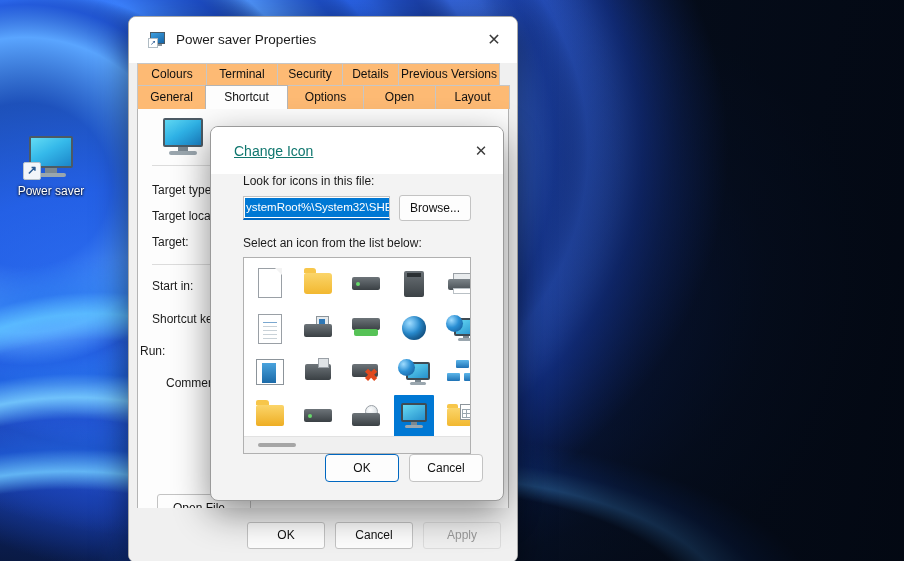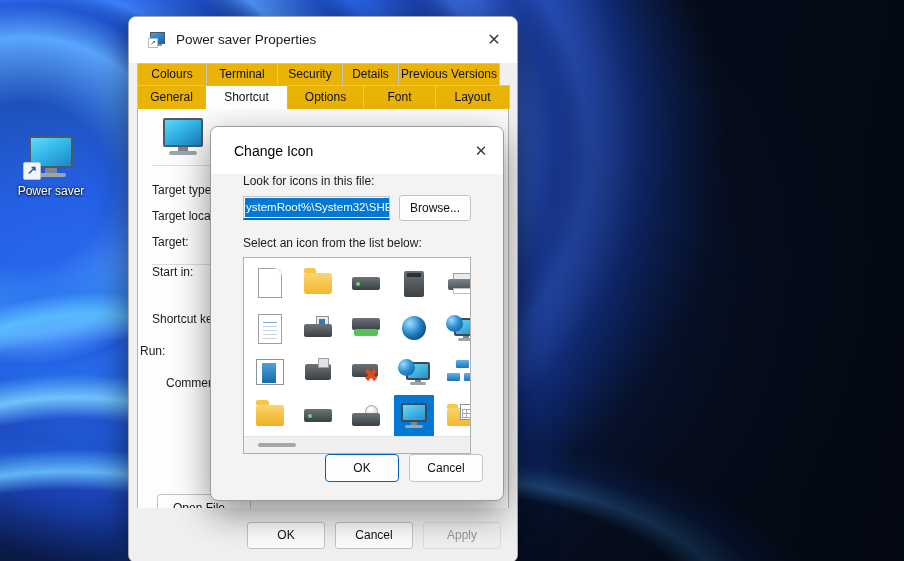--- a/index.html
+++ b/index.html
@@ -82,21 +82,21 @@
     position:absolute;right:0;top:0;width:46px;height:45px;
     display:flex;align-items:center;justify-content:center;
     font-size:16px;color:#3b3b3b;cursor:default;
   }
 
   
   #tabstrip{padding:0 8px;background:#f0f0f0;}
   .tabrow{display:flex;}
   .tab{
     font-size:12px;color:#101010;padding:3px 0 4px 0;text-align:center;
-    background:#eab308;border:1px solid #c6c6c6;border-bottom:none;
+    background:#fdba74;border:1px solid #c6c6c6;border-bottom:none;
     margin-right:-1px;cursor:default;line-height:14px;
   }
   .tab.sel{background:#fdfdfd;border-color:#b4b4b4;position:relative;z-index:3;font-weight:normal;}
   #tabrow2 .tab{padding-top:4px;padding-bottom:5px;}
   #tabpane{
     background:#fdfdfd;border:1px solid #b4b4b4;border-top:none;
     margin:0 8px;height:400px;position:relative;
   }
 
   .pane-icon{position:absolute;left:22px;top:9px;width:46px;height:40px;}
@@ -129,21 +129,21 @@
 
   
   #chg{
     position:absolute;left:210px;top:126px;width:292px;height:373px;
     background:#f3f3f3;border:1px solid #9a9a9a;border-radius:8px;
     box-shadow:0 12px 36px rgba(0,0,0,.45);overflow:hidden;
   }
   #chg-title{
     height:47px;background:#ffffff;display:flex;align-items:center;position:relative;
   }
-  #chg-title .txt{margin-left:23px;font-size:14px;color:#000000;}
+  #chg-title .txt{margin-left:23px;font-size:14px;color:#0f766e;text-decoration:underline;}
   #chg-close{
     position:absolute;right:0;top:0;width:44px;height:47px;
     display:flex;align-items:center;justify-content:center;font-size:15px;color:#3b3b3b;cursor:default;
   }
   #chg-body{padding:0 32px;}
   .chg-lbl{font-size:12px;color:#1b1b1b;margin:0 0 7px 0;}
   #pathrow{display:flex;align-items:center;gap:9px;margin-bottom:15px;}
   #pathbox{
     flex:1;height:21px;background:#fff;border:1px solid #c2c2c2;border-bottom:2px solid #0067c0;
     display:flex;align-items:center;padding:0 1px;overflow:hidden;position:relative;
@@ -305,40 +305,40 @@
       <div class="tab" style="width:68px">Colours</div>
       <div class="tab" style="width:70px">Terminal</div>
       <div class="tab" style="width:64px">Security</div>
       <div class="tab" style="width:55px">Details</div>
       <div class="tab" style="width:100px">Previous Versions</div>
     </div>
     <div class="tabrow" id="tabrow2">
       <div class="tab" style="width:68px">General</div>
       <div class="tab sel" style="width:82px">Shortcut</div>
       <div class="tab" style="width:76px">Options</div>
-      <div class="tab" style="width:72px">Font</div>
+      <div class="tab" style="width:72px">Open</div>
       <div class="tab" style="width:74px">Layout</div>
     </div>
   </div>
 
   <div id="tabpane">
     <div class="pane-icon">
       <div class="screen"></div>
         <div class="stand"></div>
         <div class="base"></div>
     </div>
     <div class="hr" style="top:56px"></div>
 
     <div class="flabel" style="left:14px;top:74px">Target type:</div>
     <div class="flabel" style="left:14px;top:100px">Target location:</div>
     <div class="flabel" style="left:14px;top:126px">Target:</div>
 
     <div class="hr" style="top:155px"></div>
 
-    <div class="flabel" style="left:14px;top:156px">Start in:</div>
+    <div class="flabel" style="left:14px;top:170px">Start in:</div>
     <div class="flabel" style="left:14px;top:203px">Shortcut key:</div>
     <div class="flabel" style="left:2px;top:235px">Run:</div>
     <div class="flabel" style="left:28px;top:267px">Comment:</div>
 
     <div id="openfile">Open File...</div>
   </div>
 
   <div id="props-btns">
     <div class="wbtn">OK</div>
     <div class="wbtn">Cancel</div>

